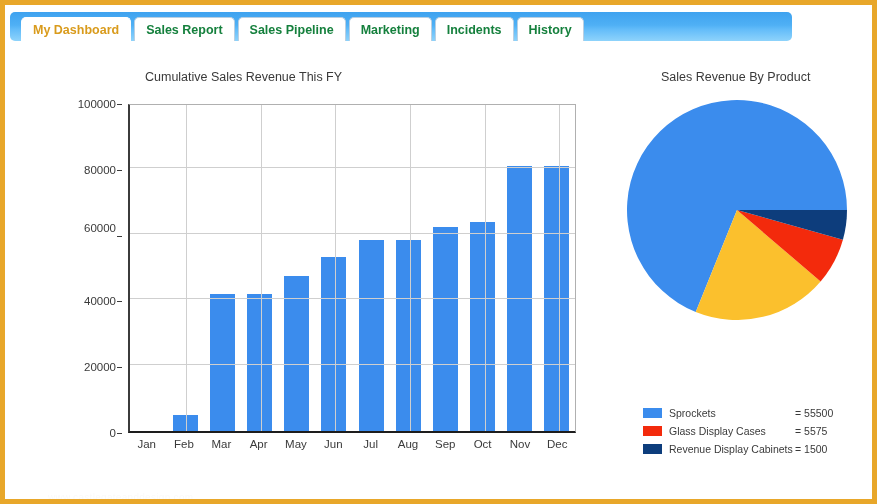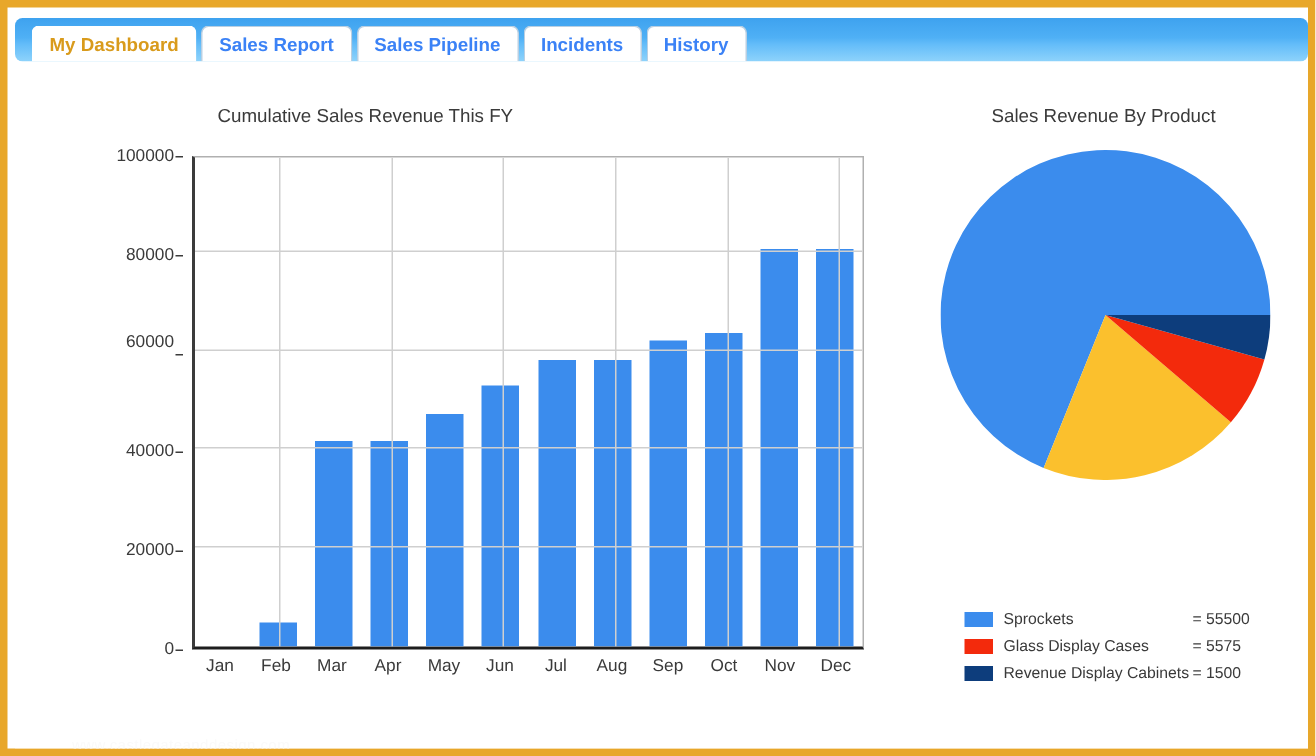--- a/index.html
+++ b/index.html
@@ -17,21 +17,21 @@
     box-sizing: border-box;
     border: 5px solid #e8a72a;
     background: #ffffff;
     overflow: hidden;
   }
   
   .tabstrip {
     position: absolute;
     left: 5px;
     top: 7px;
-    width: 862px;
+    width: 782px;
     height: 29px;
     border-radius: 5px;
     background: linear-gradient(to bottom, #3ea2ef 0%, #4fb0f5 45%, #63bcf9 60%, #8ed3fb 100%);
     box-sizing: border-box;
     display: flex;
     align-items: flex-end;
     padding-left: 11px;
     overflow: hidden;
   }
   .tab {
@@ -39,21 +39,21 @@
     line-height: 24px;
     padding: 0 11px;
     margin-right: 3px;
     background: #ffffff;
     border: 1px solid #b9cfe2;
     border-bottom: none;
     border-top-left-radius: 5px;
     border-top-right-radius: 5px;
     font-size: 12.5px;
     font-weight: bold;
-    color: #3b82f6;
+    color: #15803d;
     white-space: nowrap;
     box-sizing: border-box;
     cursor: pointer;
   }
   .tab.active {
     color: #d99b1c;
     border-color: #ffffff;
     background: #ffffff;
   }
   
@@ -230,20 +230,23 @@
 
   <div class="tabstrip">
     <div class="tab active">
       <span>My Dashboard</span>
     </div>
     <div class="tab">
       <span>Sales Report</span>
     </div>
     <div class="tab">
       <span>Sales Pipeline</span>
+    </div>
+    <div class="tab">
+      <span>Marketing</span>
     </div>
     <div class="tab">
       <span>Incidents</span>
     </div>
     <div class="tab">
       <span>History</span>
     </div>
   </div>
 
   <div class="content">

